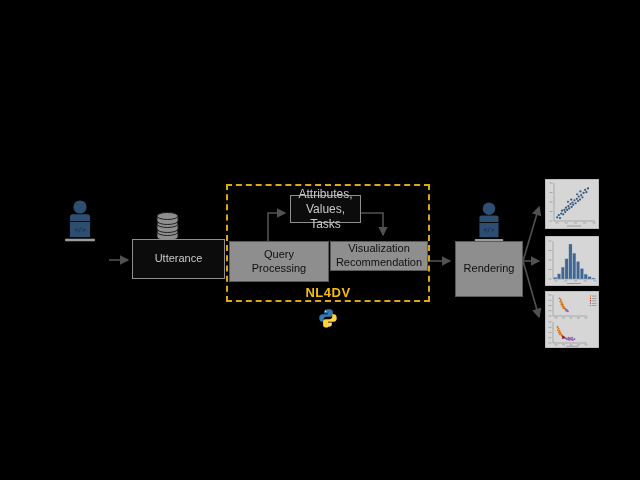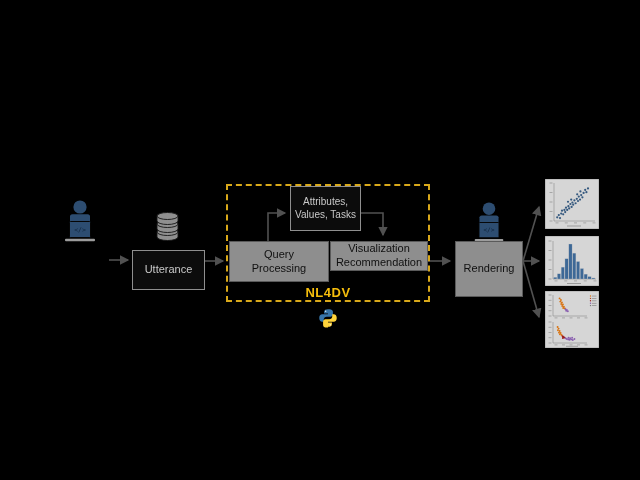--- a/index.html
+++ b/index.html
@@ -76,30 +76,30 @@
     <svg viewBox="0 0 36 43" width="36" height="41">
       <circle cx="18" cy="7" r="6.6" fill="#2d4d71"></circle>
       <path d="M8,16 C8,14.6 10,14.2 12,14.2 L24,14.2 C26,14.2 28,14.6 28,16 L28,27 L8,27 Z" fill="#2d4d71"></path>
       <rect x="7.5" y="21.5" width="21" height="16" rx="1" fill="#2d4d71" stroke="#050505" stroke-width="1"></rect>
       <text x="18" y="31.5" font-size="6.5" fill="#0e2238" text-anchor="middle" font-family="DejaVu Sans Mono, monospace">&lt;/&gt;</text>
       <rect x="3" y="38.8" width="30" height="2.4" rx="1" fill="#9c9c9c"></rect>
     </svg>
   </div>
 
 
-  <div class="box dark" style="left:132px;top:250px;width:73px;height:40px">Utterance</div>
+  <div class="box dark" style="left:132px;top:239px;width:93px;height:40px">Utterance</div>
 
   <div id="dashed-boundary">
     <div id="nl4dv-label">NL4DV</div>
   </div>
 
   <div class="box gray" style="left:229px;top:241px;width:100px;height:41px">Query
 Processing</div>
 
-  <div class="box dark" style="left:290px;top:186px;width:71px;height:45px;font-size:10px">Attributes,
+  <div class="box dark" style="left:290px;top:195px;width:71px;height:28px;font-size:12px">Attributes,
 Values, Tasks</div>
 
   <div class="box gray" style="left:330px;top:241px;width:98px;height:30px">Visualization
 Recommendation</div>
 
   <div class="box gray" style="left:455px;top:241px;width:68px;height:56px">Rendering</div>
 
   <div class="icon" style="left:318px;top:307px;width:20px;height:22px">
     <svg viewBox="0 0 24 24" width="20" height="22">
       <path fill="#3776ab" d="M11.9,1.5c-2.6,0-4.6,0.9-4.6,3.1v2.1h4.7v0.8H5.1c-2.2,0-3.6,1.6-3.6,4.4c0,2.8,1.4,4.5,3.6,4.5h1.8v-2.6 c0-1.9,1.6-3.4,3.5-3.4h4.6c1.6,0,2.9-1.3,2.9-2.9V4.6c0-2.1-1.9-3.1-4.1-3.1H11.9z"></path>

